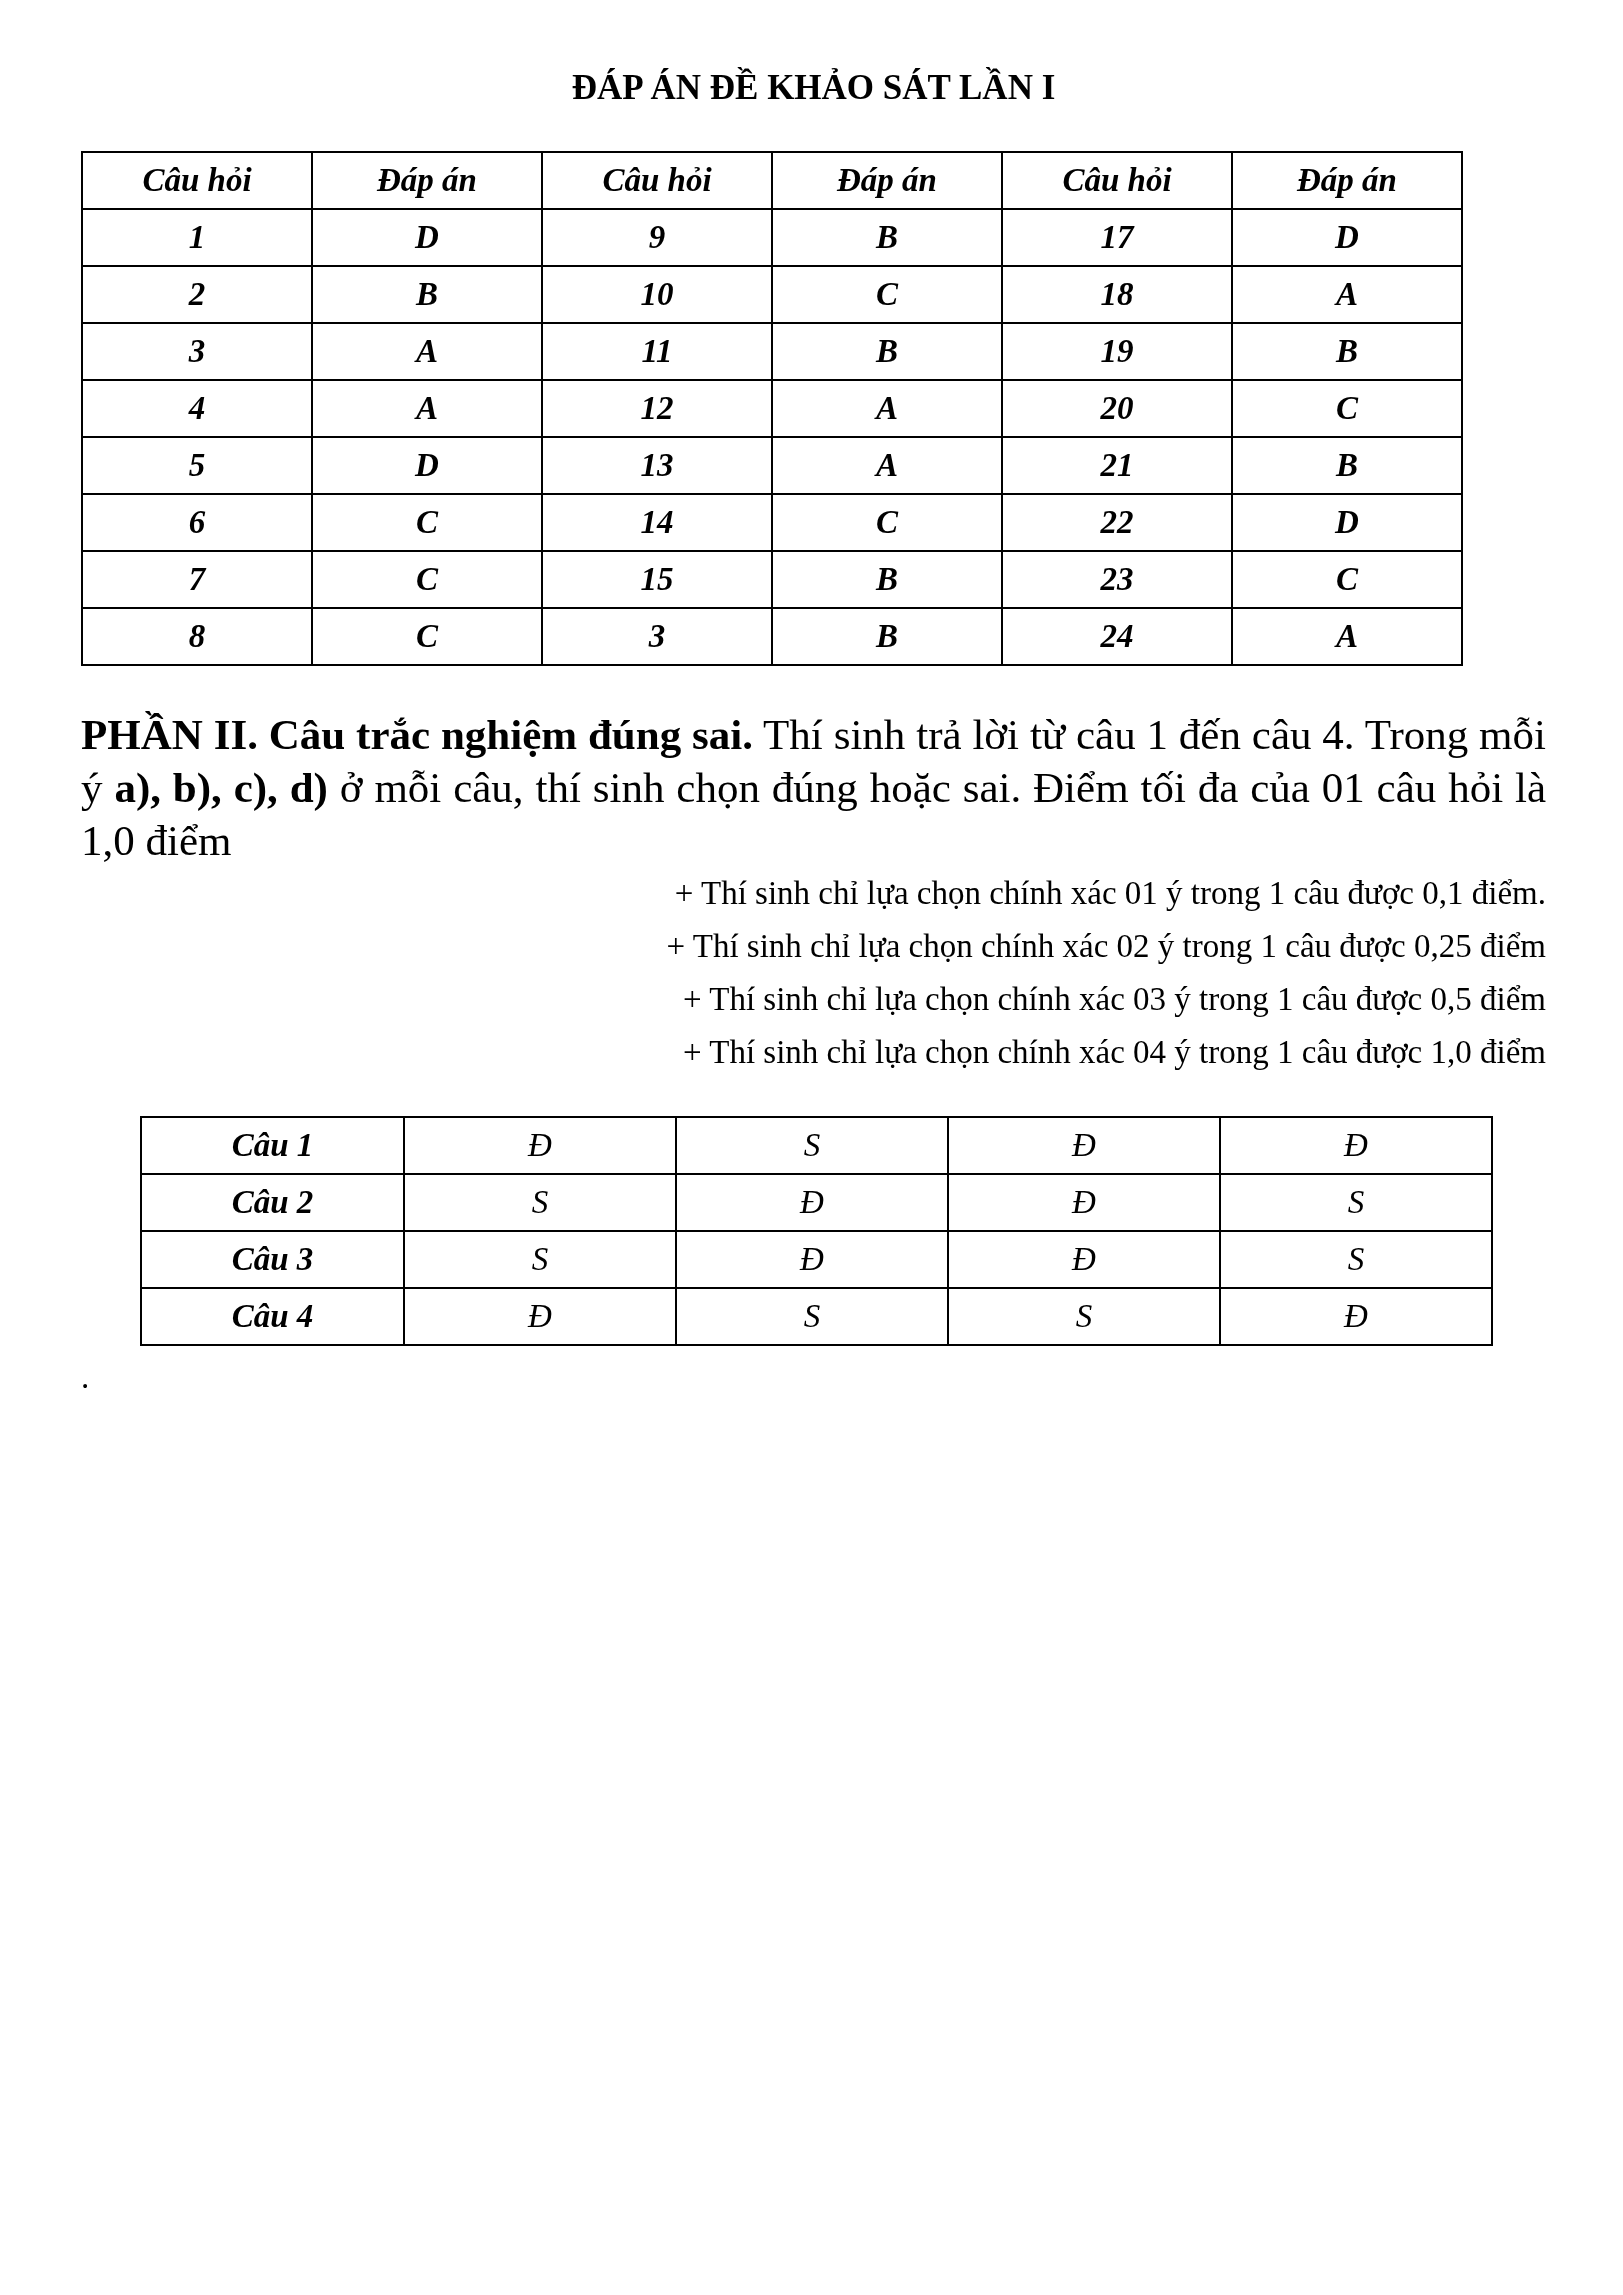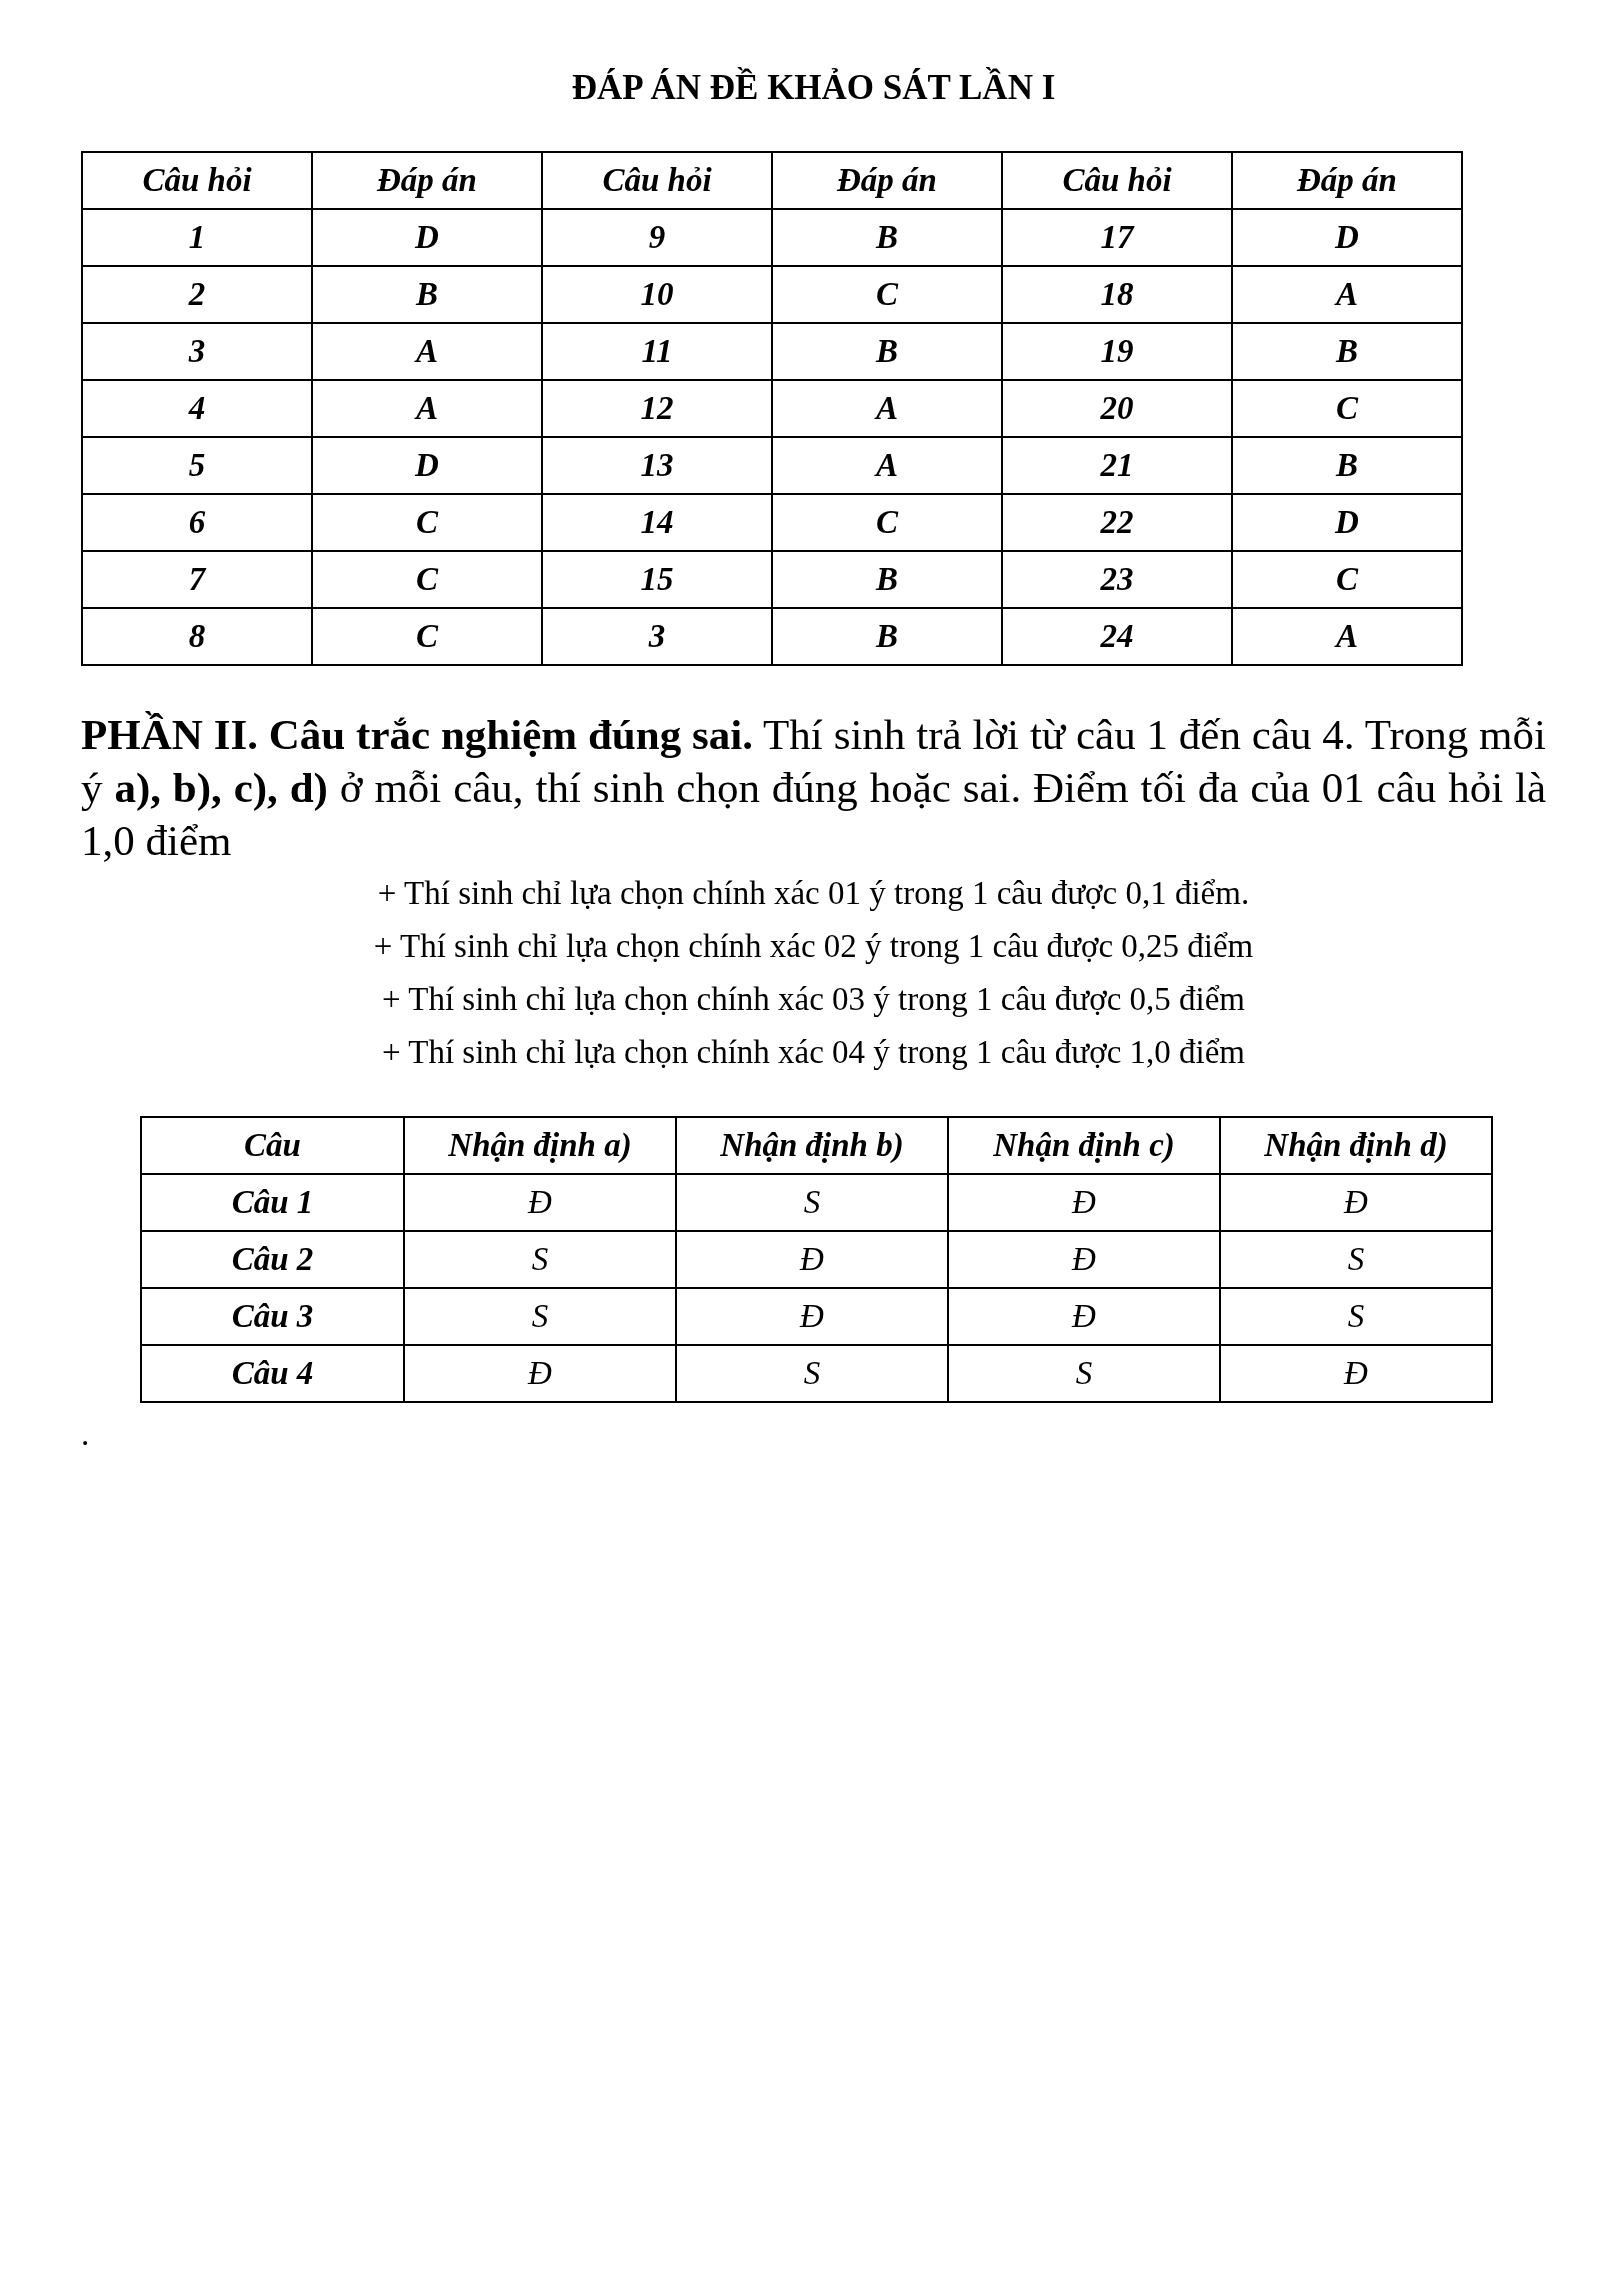--- a/index.html
+++ b/index.html
@@ -51,21 +51,21 @@
   .part2-block {
     margin-top: 42px;
     font-size: 43px;
     line-height: 53px;
     text-align: justify;
   }
   .bold { font-weight: bold; }
   .bullet-line {
     font-size: 33px;
     line-height: 53px;
-    text-align: center;
+    text-align: right;
   }
   .tf-table {
     width: 1351px;
     margin-left: 59px;
     margin-top: 37px;
   }
   .tf-table td { font-weight: normal; }
   .tf-table td.row-label { font-weight: bold; }
   .footer-dot {
     font-size: 33px;
@@ -179,27 +179,20 @@
   <table class="tf-table">
     <colgroup>
       <col style="width:263px">
         <col style="width:272px">
         <col style="width:272px">
       <col style="width:272px">
         <col style="width:272px">
     </colgroup>
     <tbody>
       <tr>
-        <th>Câu</th>
-        <th>Nhận định a)</th>
-        <th>Nhận định b)</th>
-        <th>Nhận định c)</th>
-        <th>Nhận định d)</th>
-      </tr>
-      <tr>
         <td class="row-label">Câu 1</td>
         <td>Đ</td>
         <td>S</td>
         <td>Đ</td>
         <td>Đ</td>
       </tr>
       <tr>
         <td class="row-label">Câu 2</td>
         <td>S</td>
         <td>Đ</td>

